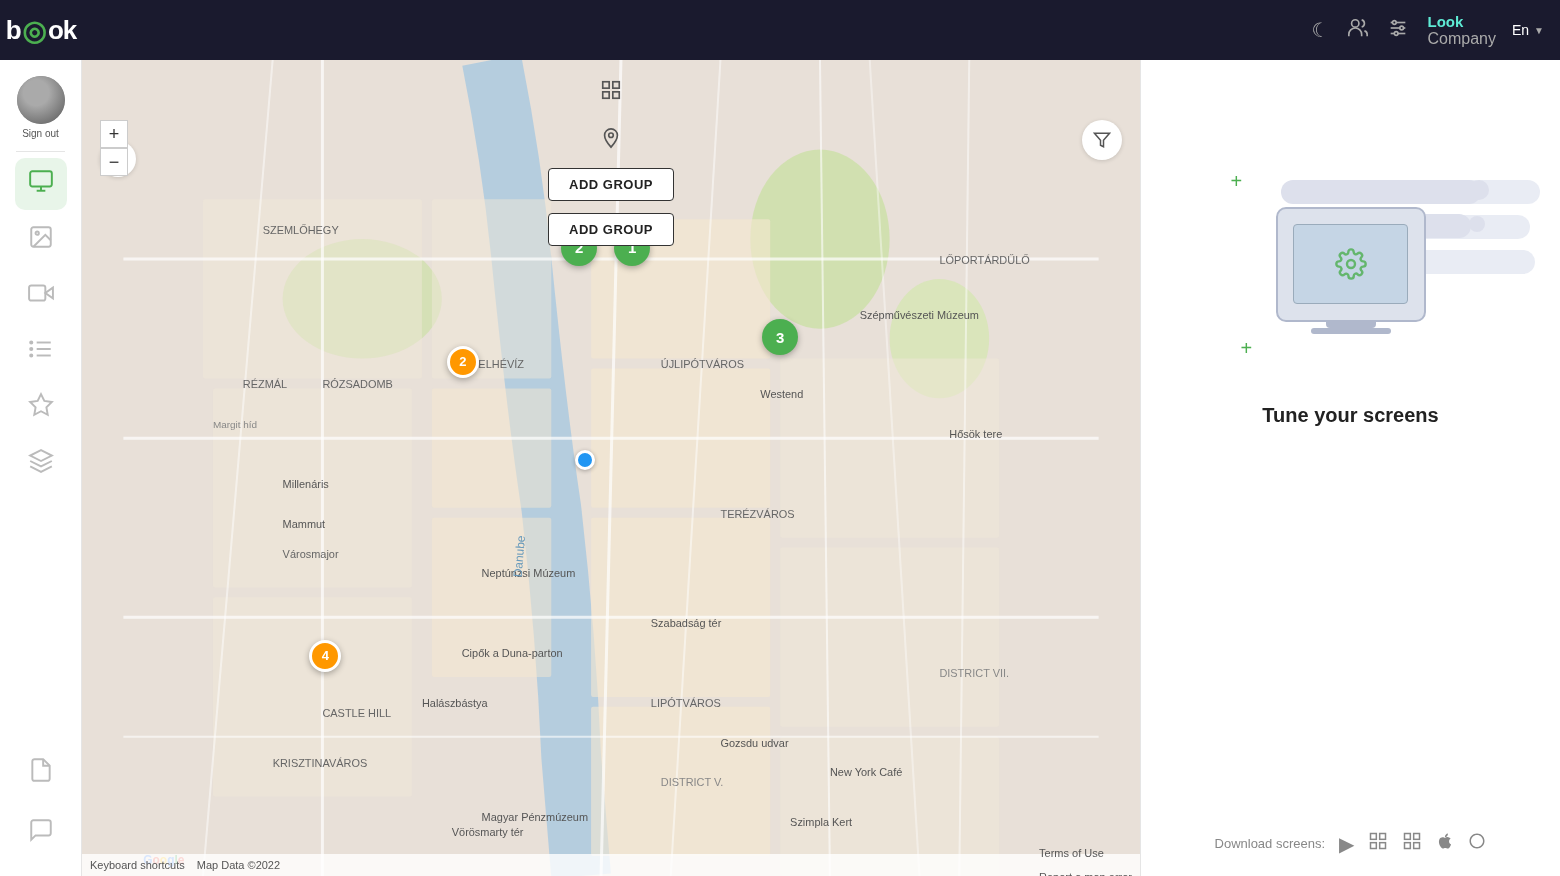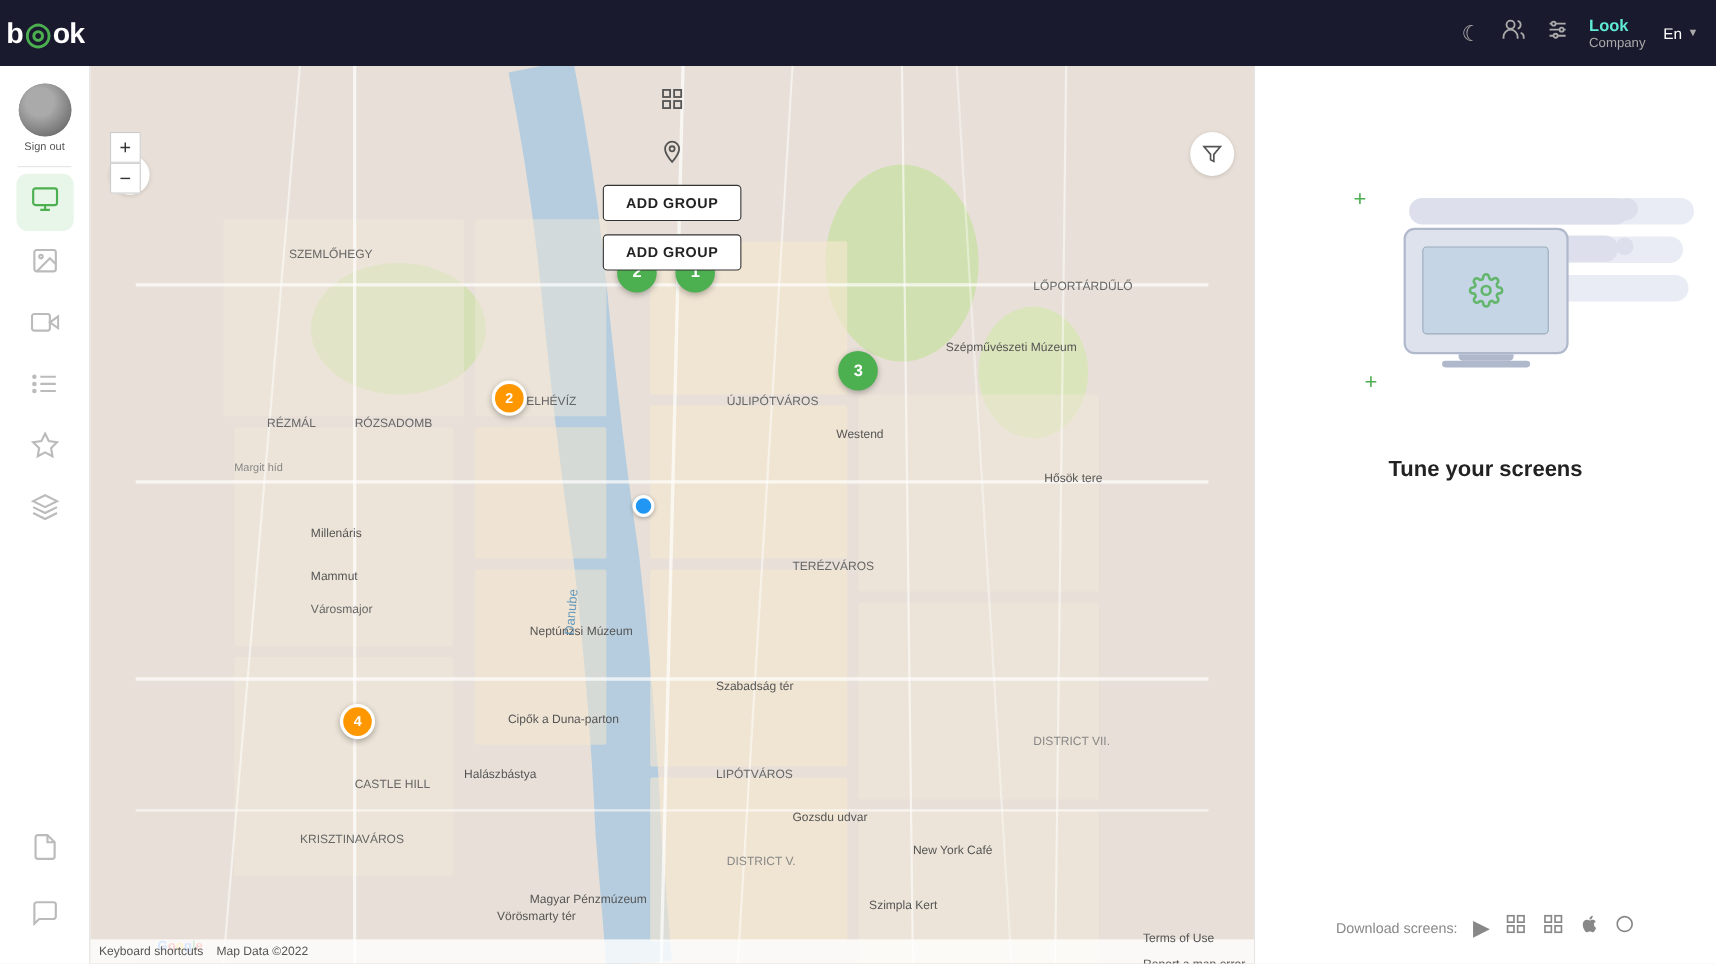--- a/index.html
+++ b/index.html
@@ -17,21 +17,21 @@
     .logo-text {
       font-size: 26px; font-weight: 900; color: #fff; letter-spacing: -1px;
       display: flex; align-items: center; gap: 2px;
     }
     .logo-o { color: #4caf50; font-size: 28px; }
     .topnav-spacer { flex: 1; }
     .topnav-icons { display: flex; align-items: center; gap: 18px; margin-right: 18px; }
     .topnav-icon { color: #aaa; font-size: 20px; cursor: pointer; }
     .topnav-user { display: flex; flex-direction: column; align-items: flex-start; margin-right: 16px; }
     .topnav-user-name { color: #5eead4; font-size: 15px; font-weight: 600; }
-    .topnav-user-sub { color: #aaa; font-size: 12px; }
+    .topnav-user-sub { color: #aaa; font-size: 16px; }
     .topnav-lang { color: #fff; font-size: 14px; cursor: pointer; display: flex; align-items: center; gap: 5px; }
 
     
     .sidebar {
       position: absolute; top: 60px; left: 0; width: 82px; bottom: 0;
       background: #fff; border-right: 1px solid #e5e5e5; display: flex; flex-direction: column; align-items: center;
       z-index: 50;
     }
     .sidebar-avatar {
       width: 48px; height: 48px; border-radius: 50%; background: #888; margin: 16px 0 4px 0;
@@ -135,21 +135,21 @@
     .right-panel-illustration {
       width: 260px; height: 220px; position: relative; margin-top: 80px;
       display: flex; align-items: center; justify-content: center;
     }
     .illus-plus {
       position: absolute; color: #4caf50; font-size: 20px; font-weight: 300;
     }
     .illus-plus-1 { top: 10px; left: 10px; }
     .illus-plus-2 { bottom: 20px; left: 20px; }
     .right-panel-title {
-      font-size: 20px; font-weight: 700; color: #222; margin-top: 36px; text-align: right;
+      font-size: 20px; font-weight: 700; color: #222; margin-top: 24px; text-align: right;
     }
     .right-panel-desc {
       font-size: 14px; color: #666; text-align: center; margin-top: 12px; line-height: 1.6;
       max-width: 300px;
     }
     .download-row {
       position: absolute; bottom: 20px; left: 0; right: 0;
       display: flex; align-items: center; justify-content: center; gap: 14px;
       font-size: 13px; color: #888;
     }

